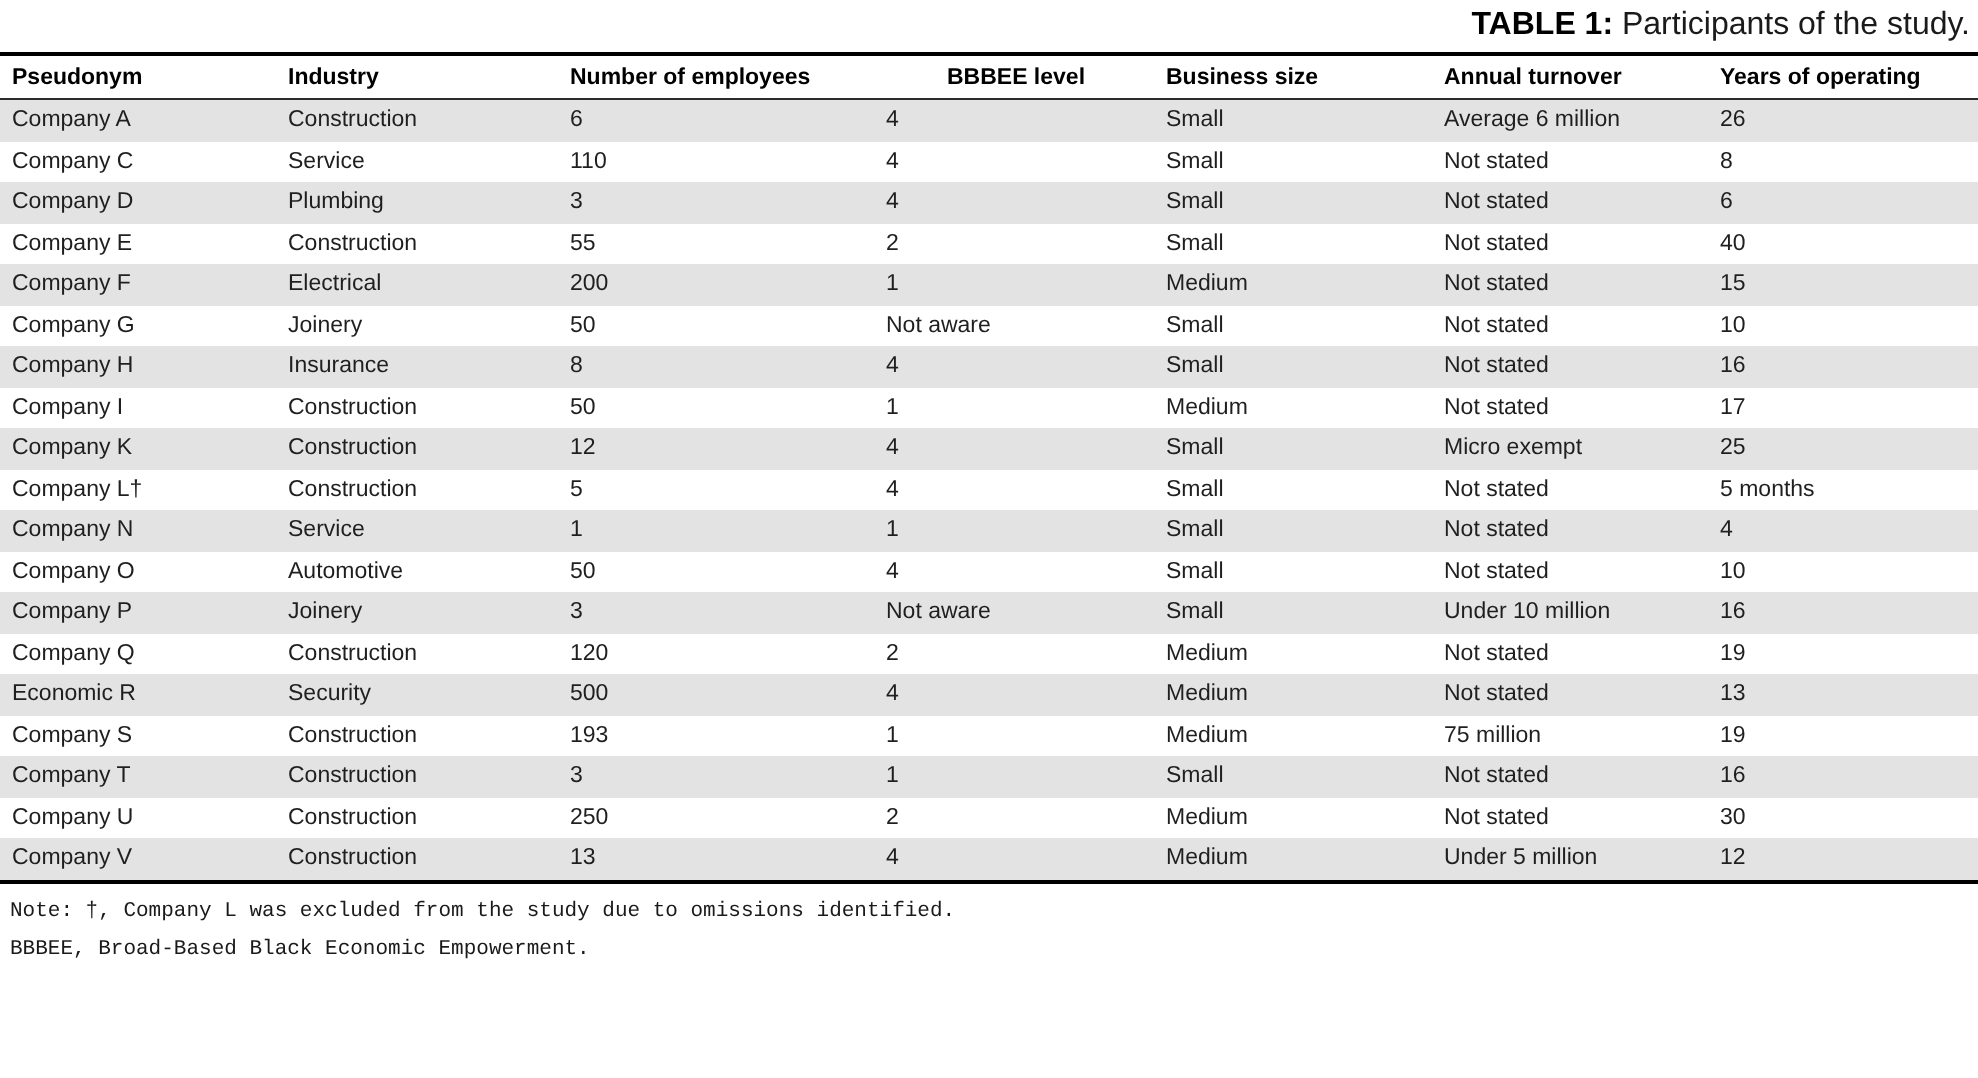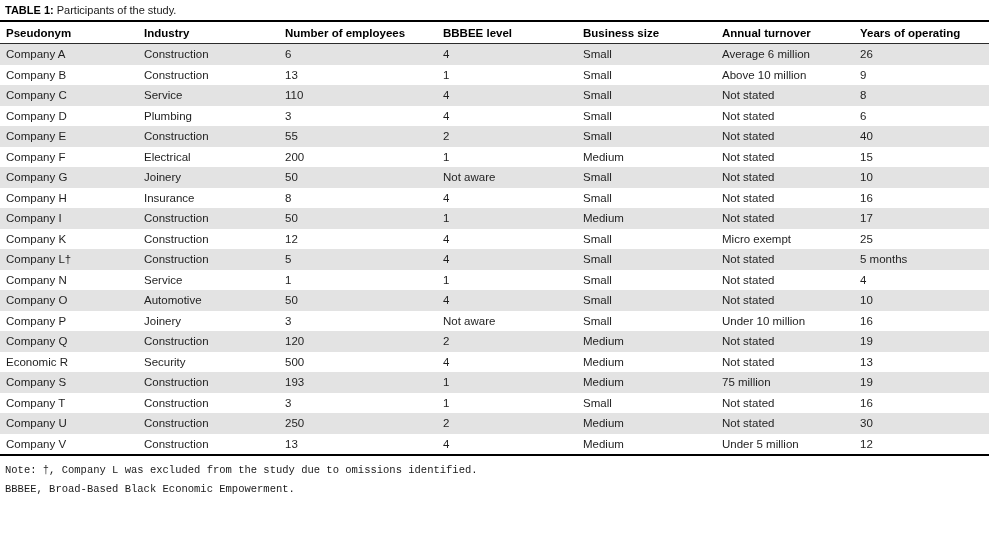--- a/index.html
+++ b/index.html
@@ -6,23 +6,24 @@
   html, body { background: #ffffff; }
   body {
     width: 989px;
     height: 539px;
     font-family: "Liberation Sans", sans-serif;
     color: #1a1a1a;
     overflow: hidden;
   }
   .page { width: 989px; padding: 0; }
   .title {
-    font-size: 11px;
+    font-size: 16px;
     padding: 4px 4px 4px 5px;
     color: #1a1a1a;
+    text-align: right;
   }
   .title-label { font-weight: bold; color: #000; }
   table {
     width: 989px;
     border-collapse: collapse;
     table-layout: fixed;
     border-top: 2px solid #000;
     border-bottom: 2px solid #000;
     border-radius: 24px;
   }
@@ -32,21 +33,21 @@
     font-size: 11.5px;
     color: #000;
     padding: 5px 4px 4px 6px;
     border-bottom: 1px solid #2b2b2b;
     white-space: nowrap;
     overflow: hidden;
   }
   th:nth-child(1) { width: 138px; }
   th:nth-child(2) { width: 141px; }
   th:nth-child(3) { width: 158px; }
-  th:nth-child(4) { width: 140px; }
+  th:nth-child(4) { width: 140px; text-align: center; }
   th:nth-child(5) { width: 139px; }
   th:nth-child(6) { width: 138px; }
   th:nth-child(7) { width: 135px; }
   tbody td {
     font-size: 11.5px;
     line-height: 13.5px;
     padding: 4px 4px 3px 6px;
     white-space: nowrap;
     overflow: hidden;
     color: #1f1f1f;
@@ -88,29 +89,20 @@
         <tr>
           <td>Company A</td>
           <td>Construction</td>
           <td>6</td>
           <td>4</td>
           <td>Small</td>
           <td>Average 6 million</td>
           <td>26</td>
         </tr>
         <tr>
-          <td>Company B</td>
-          <td>Construction</td>
-          <td>13</td>
-          <td>1</td>
-          <td>Small</td>
-          <td>Above 10 million</td>
-          <td>9</td>
-        </tr>
-        <tr>
           <td>Company C</td>
           <td>Service</td>
           <td>110</td>
           <td>4</td>
           <td>Small</td>
           <td>Not stated</td>
           <td>8</td>
         </tr>
         <tr>
           <td>Company D</td>

